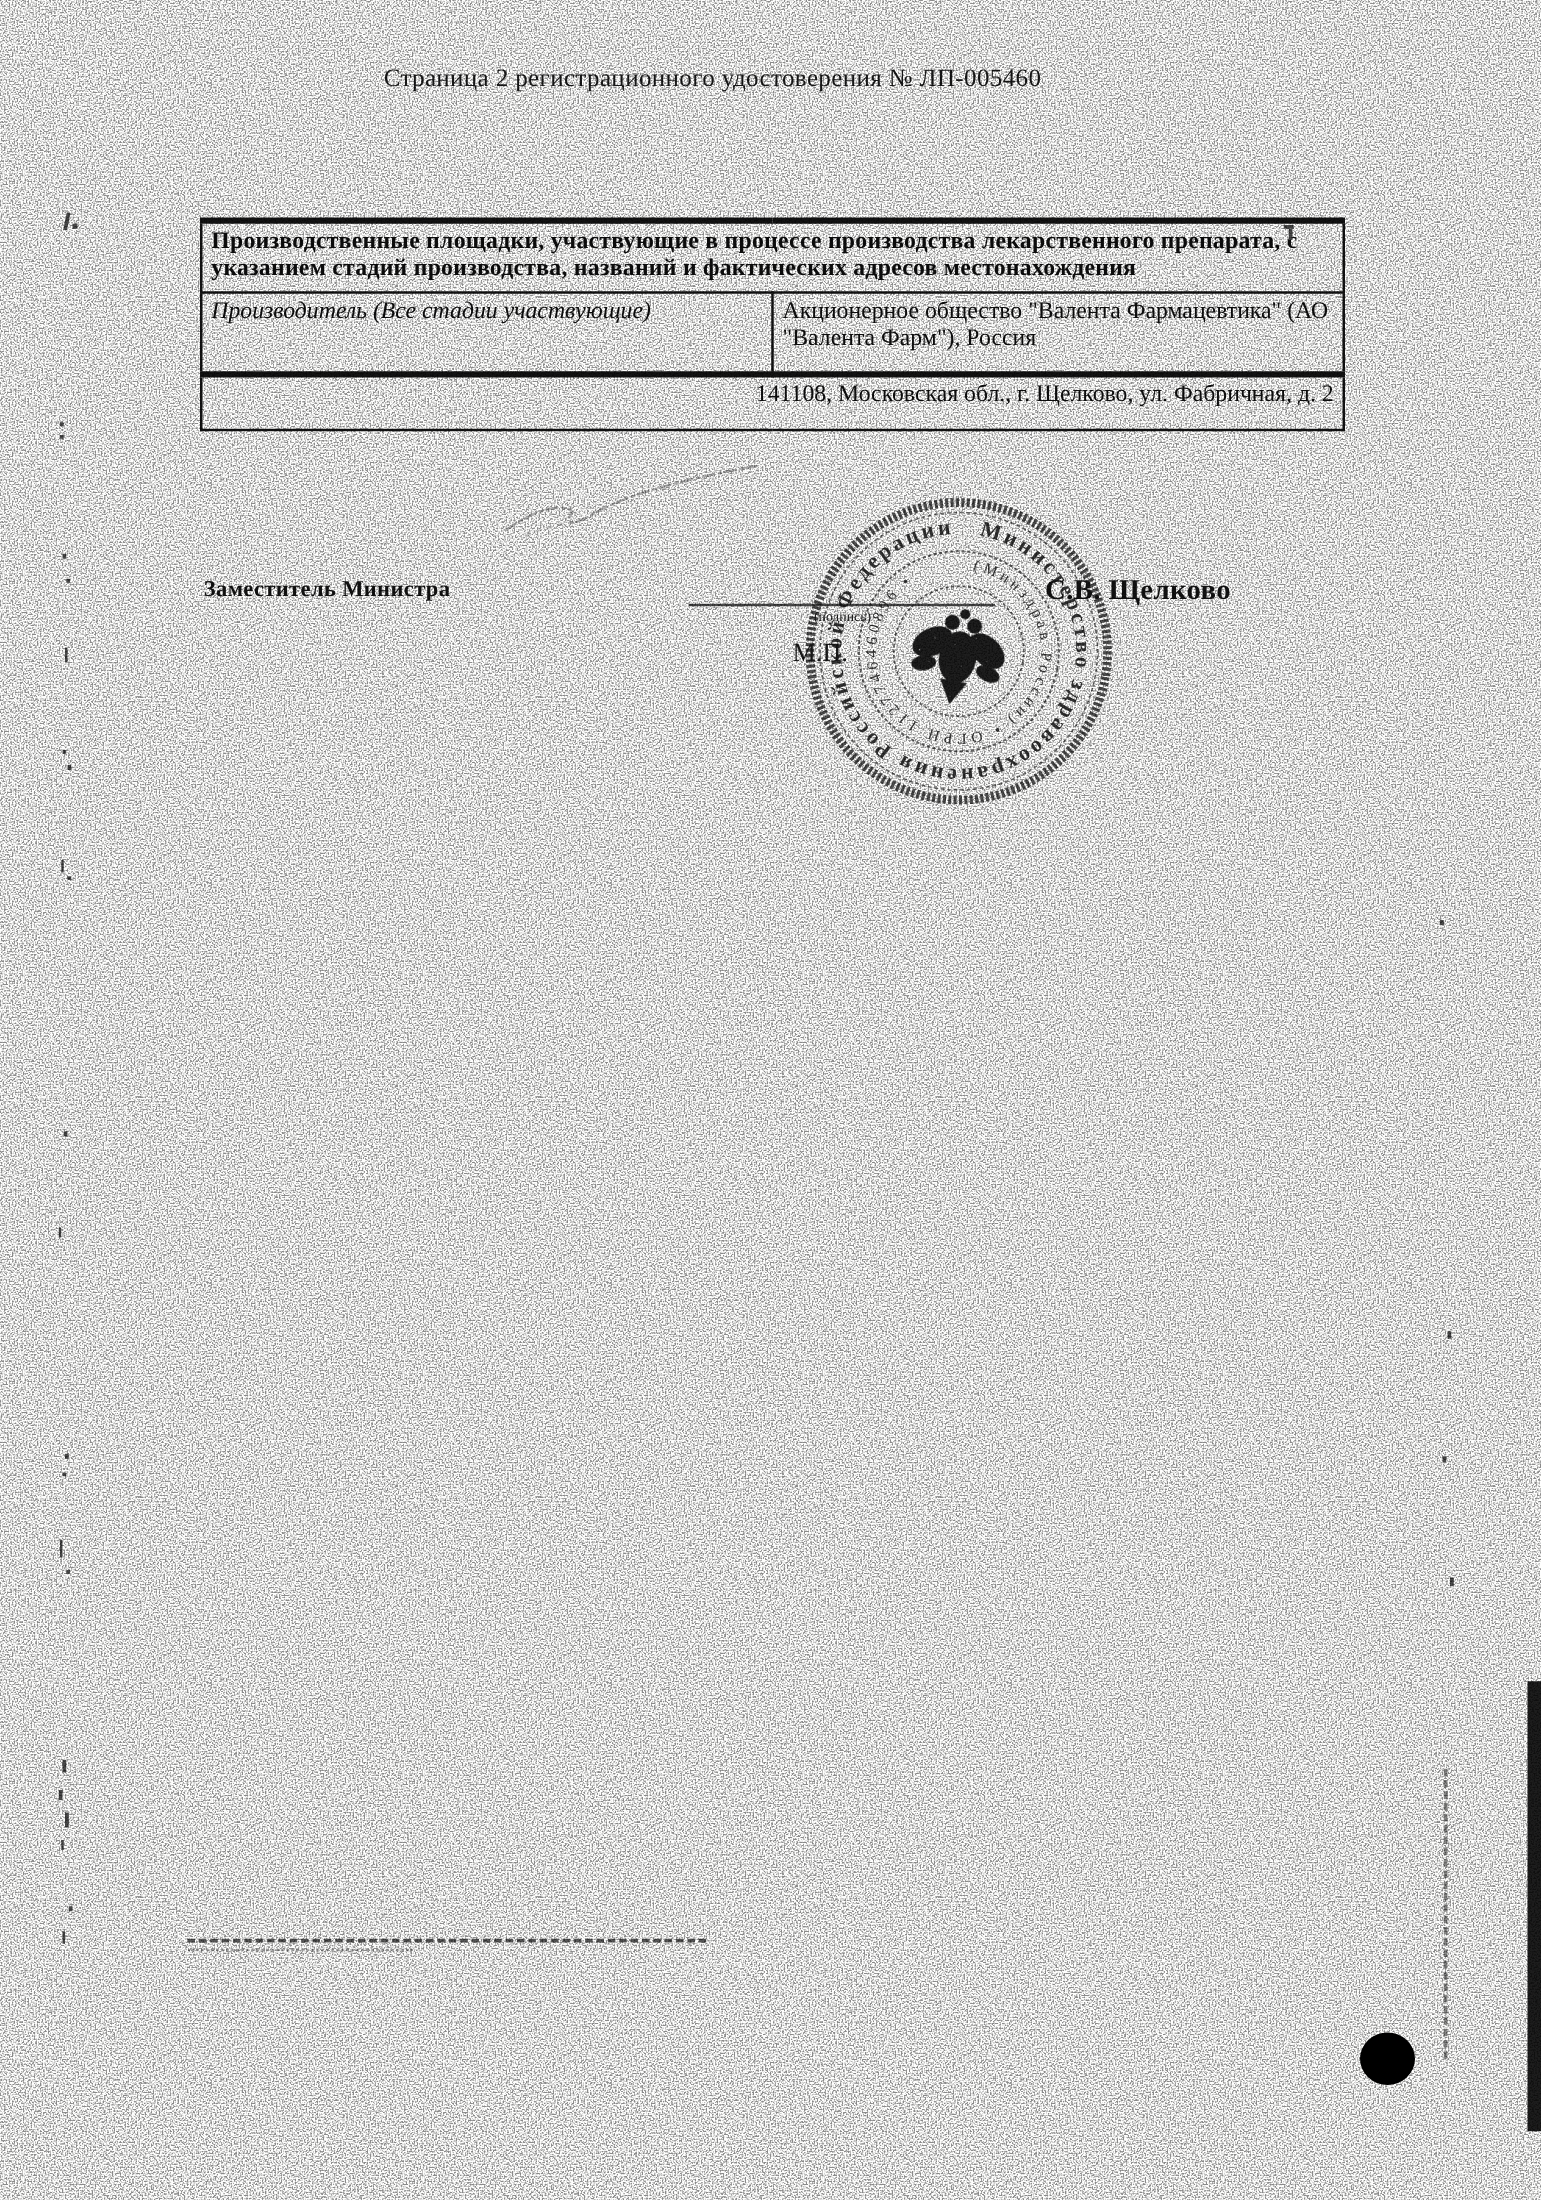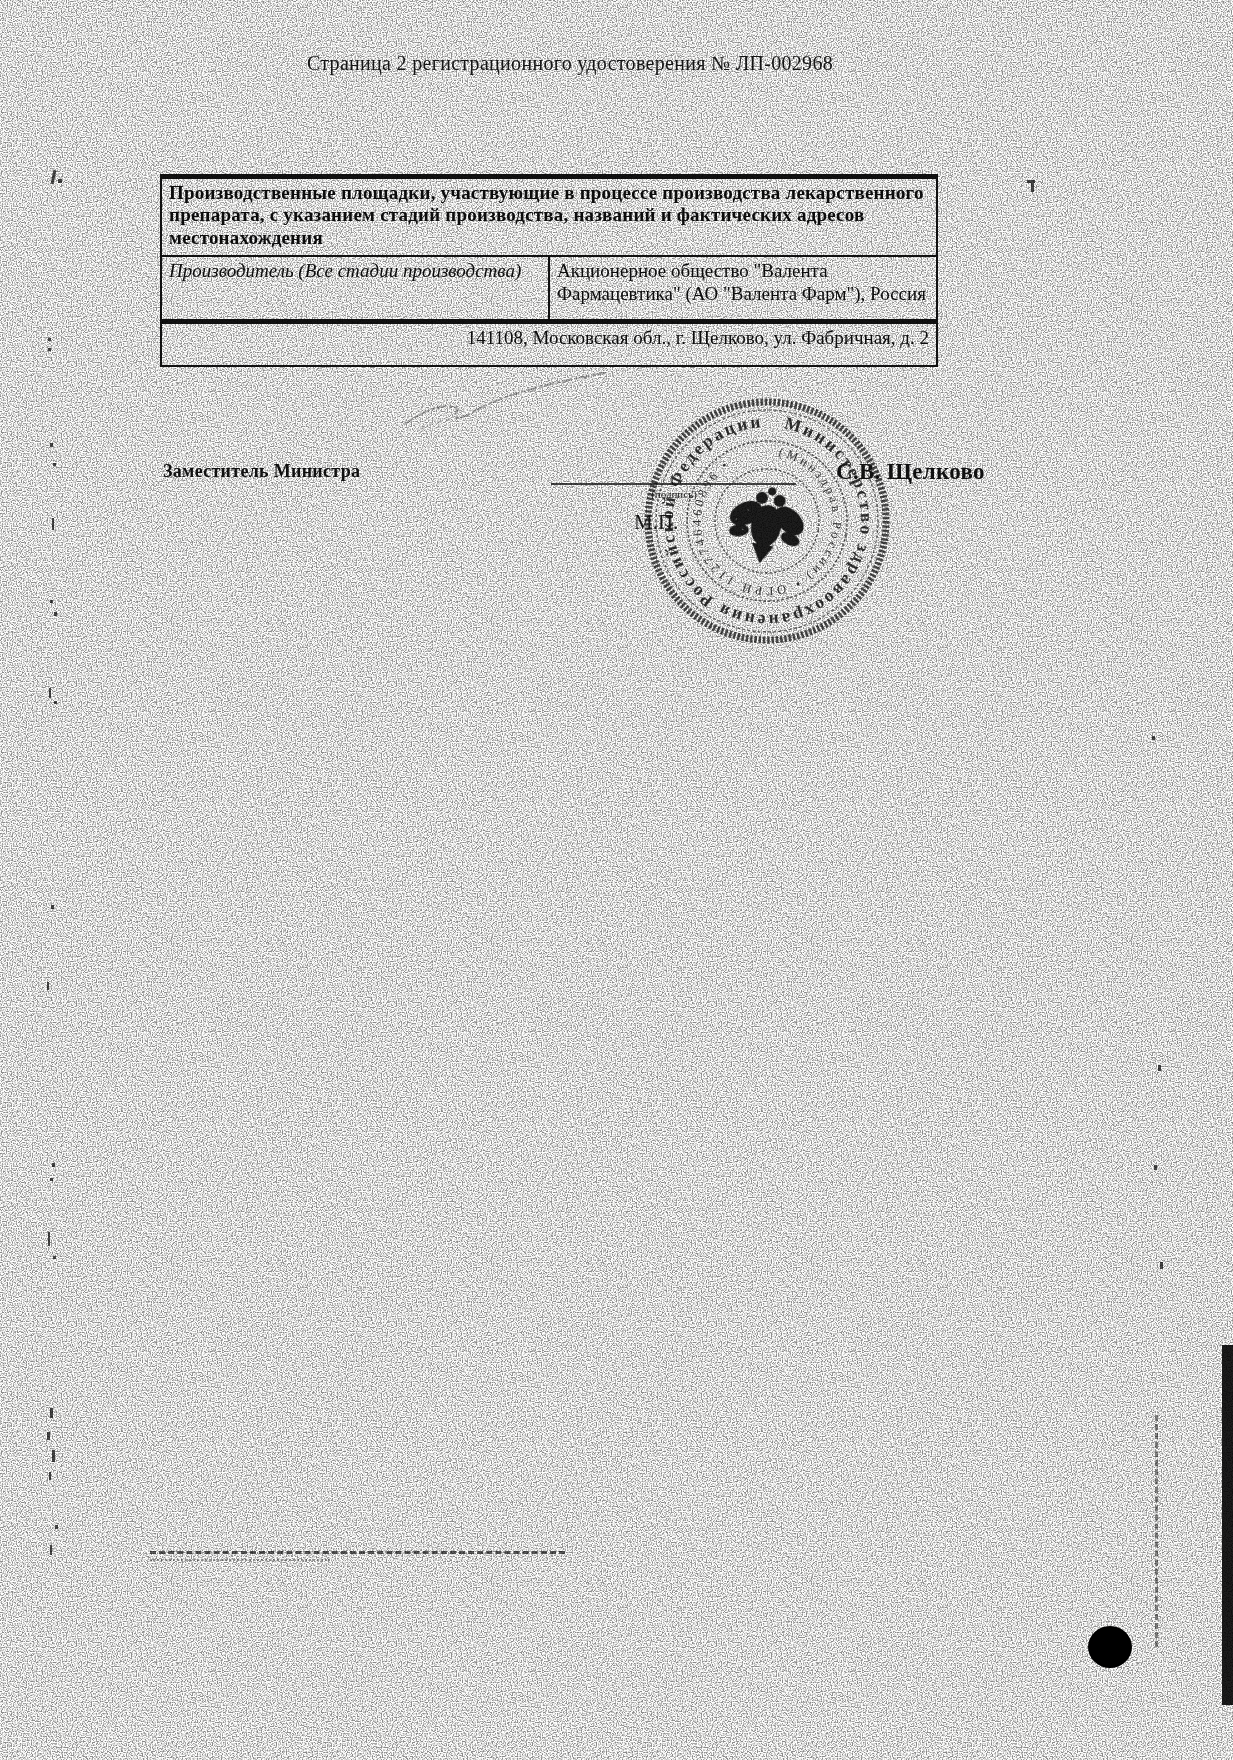--- a/index.html
+++ b/index.html
@@ -11,21 +11,21 @@
     font-family:"Liberation Serif","DejaVu Serif",serif;
     color:#141414;
   }
   
   .doc-header{
     position:absolute;left:300px;top:52px;width:540px;
     text-align:center;font-size:20px;letter-spacing:.3px;color:#1a1a1a;
   }
   
   .doc-table{
-    position:absolute;left:160px;top:174px;width:778px;
+    position:absolute;left:160px;top:174px;width:916px;
     border-collapse:collapse;table-layout:fixed;
     font-size:19px;line-height:1.18;color:#0f0f0f;
   }
   .doc-table td{border:2px solid #141414;vertical-align:top;padding:3px 7px 6px;}
   .doc-table .th{font-weight:bold;border-top-width:5px;letter-spacing:.2px;}
   .doc-table .c1{width:450px;font-style:italic;padding-bottom:14px;}
   .doc-table .c2{padding-bottom:14px;}
   .doc-table .addr{border-top-width:5px;padding-bottom:16px;text-align:right;}
   
   .sig-title{position:absolute;left:163px;top:461px;font-size:18px;font-weight:bold;letter-spacing:.3px;}
@@ -45,29 +45,29 @@
   .edge-strip{position:absolute;left:1222px;top:1345px;width:11px;height:360px;background:#0c0c0c;opacity:.93;}
   .dash-col-right{position:absolute;left:1155px;top:1415px;height:232px;width:0;border-right:3px dashed #555;opacity:.7;}
   .dots-row-1{position:absolute;left:150px;top:1551px;width:415px;border-top:3px dashed #3d3d3d;opacity:.85;}
   .dots-row-2{position:absolute;left:150px;top:1559px;width:180px;border-top:2px dotted #777;opacity:.7;}
 </style>
 </head>
 <body>
 
 <div class="page">
 
-  <div class="doc-header">Страница 2 регистрационного удостоверения № ЛП-002968</div>
+  <div class="doc-header">Страница 2 регистрационного удостоверения № ЛП-005460</div>
 
   <table class="doc-table">
     <tbody>
         <tr>
       <td colspan="2" class="th">Производственные площадки, участвующие в процессе производства лекарственного препарата, с указанием стадий производства, названий и фактических адресов местонахождения</td>
     </tr>
     <tr>
-      <td class="c1">Производитель (Все стадии производства)</td>
+      <td class="c1">Производитель (Все стадии участвующие)</td>
       <td class="c2">Акционерное общество "Валента Фармацевтика" (АО "Валента Фарм"), Россия</td>
     </tr>
     <tr>
       <td colspan="2" class="addr">141108, Московская обл., г. Щелково, ул. Фабричная, д. 2</td>
     </tr>
   </tbody>
     </table>
 
   <div class="sig-title">Заместитель Министра</div>
   <div class="sig-line"></div>

